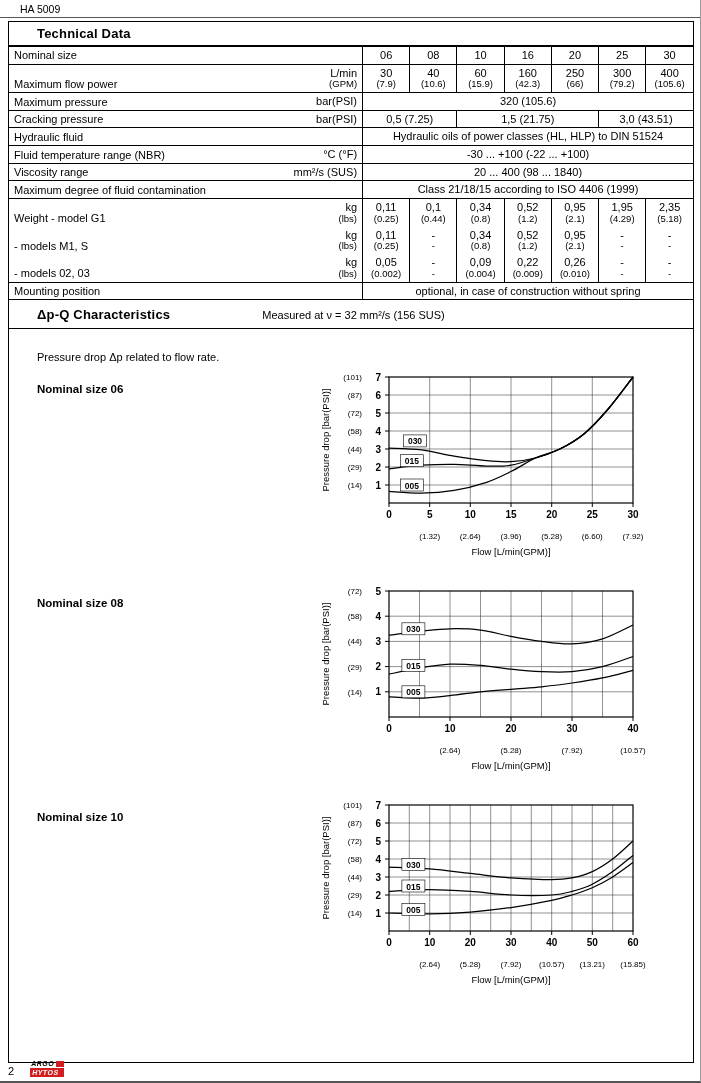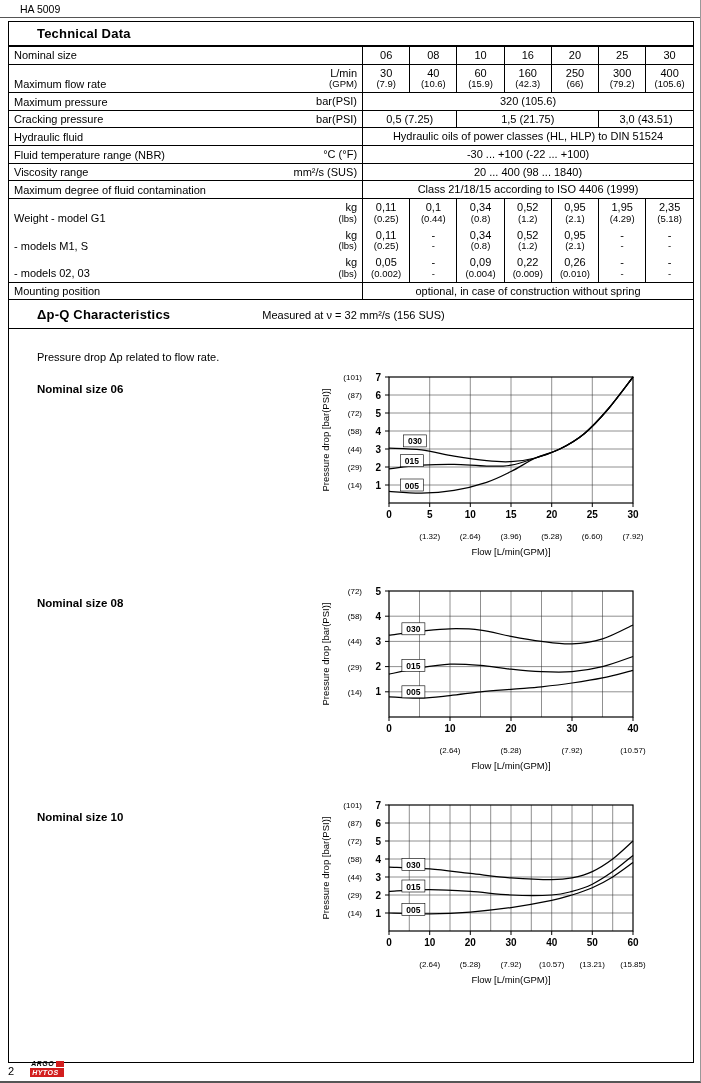--- a/index.html
+++ b/index.html
@@ -69,21 +69,21 @@
         <td class="v">10</td>
         <td class="v">16</td>
         <td class="v">20</td>
         <td class="v">25</td>
         <td class="v">30</td>
       </tr>
 
       <tr>
         <th class="lbl">
               <div class="lblwrap">
-          <span>Maximum flow rate</span>
+          <span>Maximum flow power</span>
           <span class="unit">
                   <div>L/min</div>
                   <div class="paren">(GPM)</div>
                 </span>
         </div>
             </th>
         <td class="v">
               <div>30</div>
               <div class="paren">(7.9)</div>
             </td>

